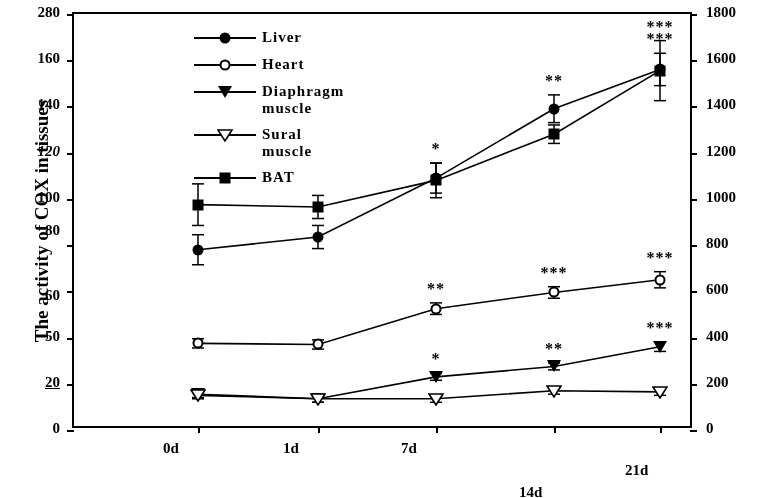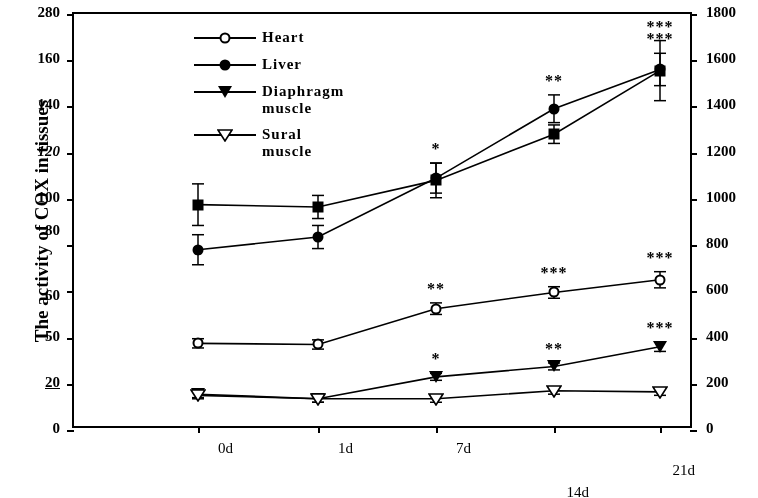--- a/index.html
+++ b/index.html
@@ -86,23 +86,23 @@
   .ylabel-right {
     position: absolute;
     width: 54px;
     text-align: left;
     font-size: 15px;
     font-weight: bold;
   }
   .xlabel {
     position: absolute;
     width: 70px;
-    text-align: right;
+    text-align: left;
     font-size: 15px;
-    font-weight: normal;
+    font-weight: bold;
   }
   
   .legend {
     position: absolute;
     left: 120px;
     top: 14px;
     width: 190px;
     font-size: 15px;
     font-weight: bold;
     letter-spacing: 1px;
@@ -424,30 +424,30 @@
         <div class="mk mk-square-filled" style="left: 362px; top: 166.4px;"></div>
         <div class="mk mk-square-filled" style="left: 480px; top: 120.178px;"></div>
         <div class="mk mk-square-filled" style="left: 586px; top: 56.6222px;"></div>
         <div class="sig" style="left: 586px; top: 12.5778px;">***</div>
       </div>
 
     <div class="legend">
       <div class="legend-row">
         <div class="legend-marker-cell">
           <div class="legend-line"></div>
+          <div class="mk mk-circle-filled" style="left:31px;top:10px;"></div>
+        </div>
+        <div class="legend-label">Liver</div>
+      </div>
+      <div class="legend-row">
+        <div class="legend-marker-cell">
+          <div class="legend-line"></div>
           <div class="mk mk-circle-open" style="left:31px;top:10px;"></div>
         </div>
         <div class="legend-label">Heart</div>
-      </div>
-      <div class="legend-row">
-        <div class="legend-marker-cell">
-          <div class="legend-line"></div>
-          <div class="mk mk-circle-filled" style="left:31px;top:10px;"></div>
-        </div>
-        <div class="legend-label">Liver</div>
       </div>
       <div class="legend-row tall">
         <div class="legend-marker-cell">
           <div class="legend-line"></div>
           <div class="mk mk-tri-down-filled" style="left:31px;top:10px;"></div>
         </div>
         <div class="legend-label legend-multiline" style="white-space:pre-line;">Diaphragm
 muscle</div>
       </div>
       <div class="legend-row tall">
@@ -455,16 +455,23 @@
           <div class="legend-line"></div>
           <div class="tri-open-wrap" style="left:31px;top:10px;">
             <svg width="16" height="14" viewBox="0 0 16 14">
                 <polygon points="1,2 15,2 8,13" fill="#fff" stroke="#000" stroke-width="1.6"></polygon>
               </svg>
           </div>
         </div>
         <div class="legend-label legend-multiline" style="white-space:pre-line;">Sural
 muscle</div>
       </div>
+      <div class="legend-row">
+        <div class="legend-marker-cell">
+          <div class="legend-line"></div>
+          <div class="mk mk-square-filled" style="left:31px;top:10px;"></div>
+        </div>
+        <div class="legend-label">BAT</div>
+      </div>
     </div>
 
   </div>
 </div>
 
 </body></html>

